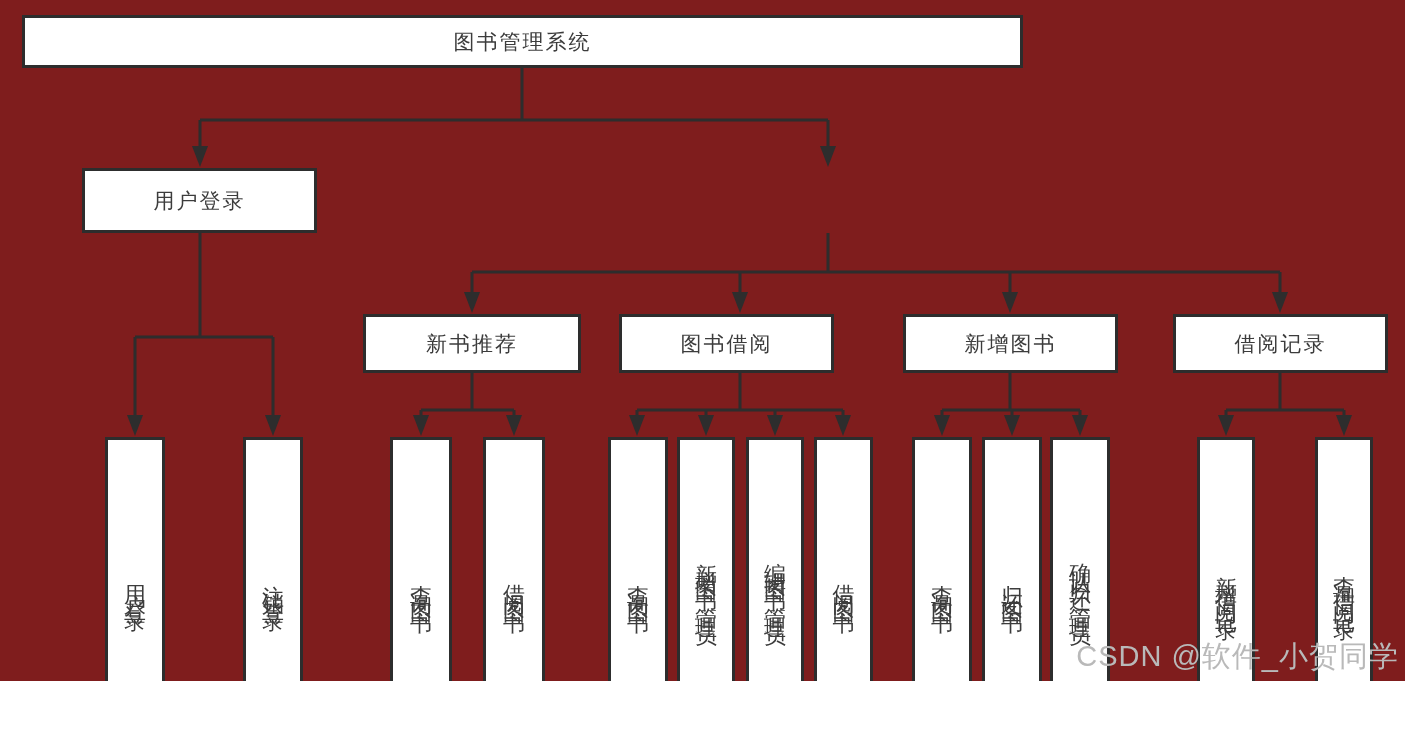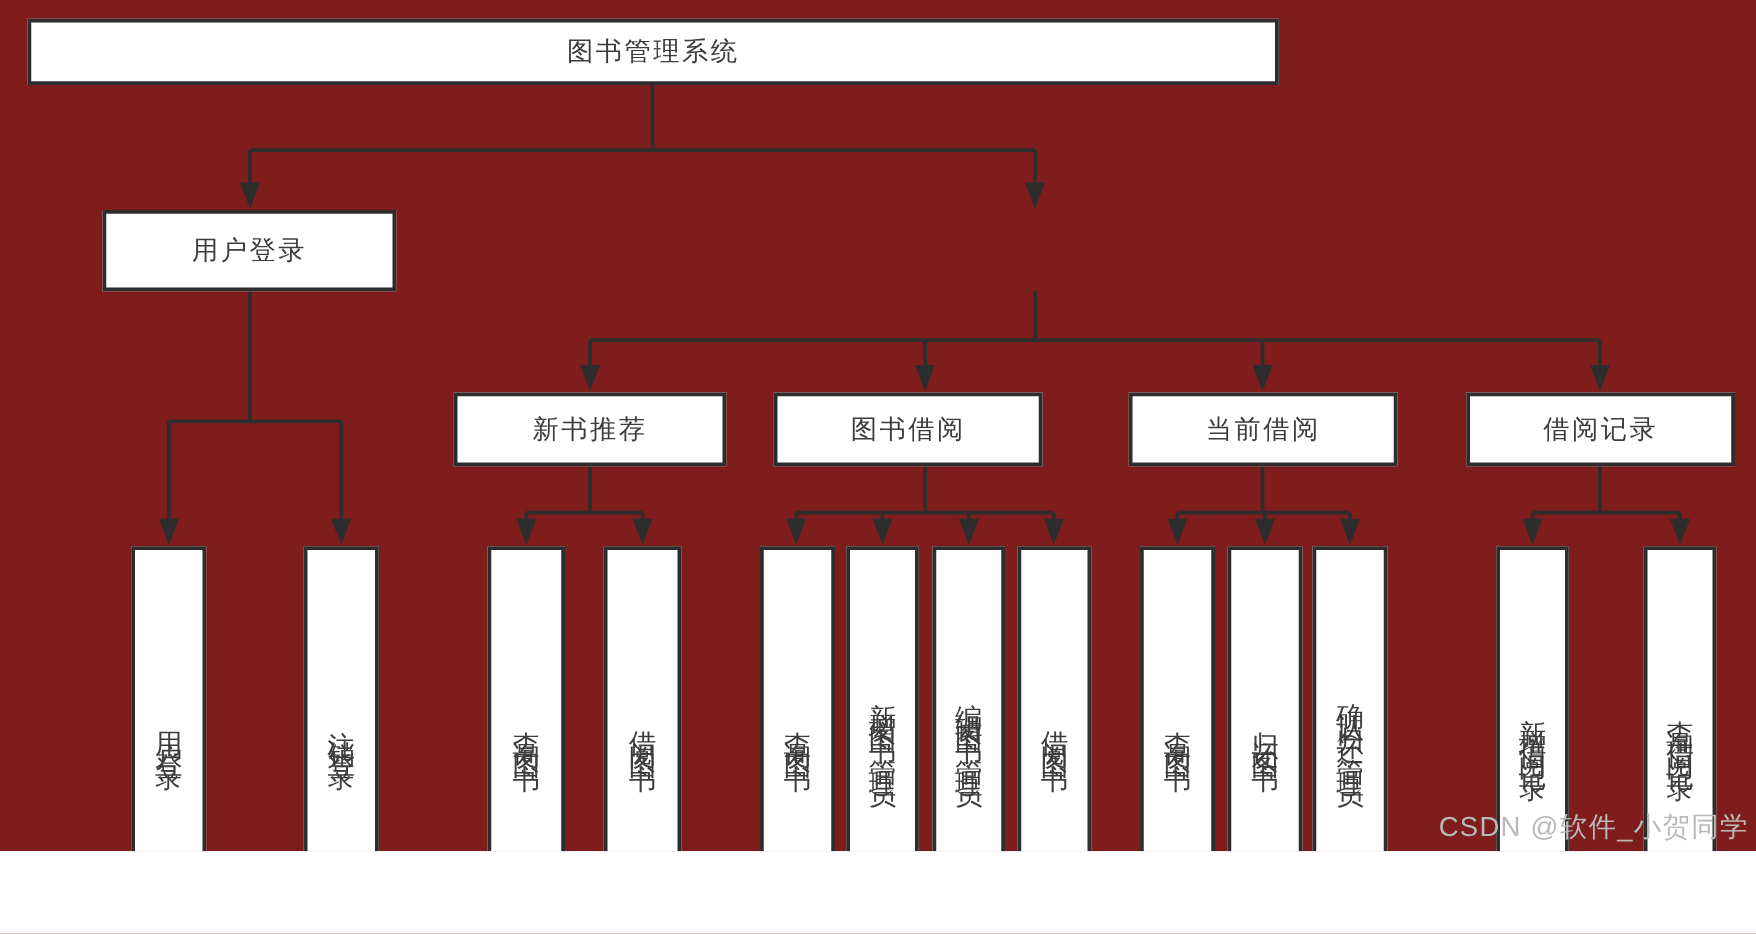--- a/index.html
+++ b/index.html
@@ -14,21 +14,21 @@
     display:flex;align-items:center;justify-content:center;
   }
   .hnode{font-size:21px;letter-spacing:2px;line-height:1;}
   .vnode{
     writing-mode:vertical-rl;text-orientation:mixed;
     font-size:22px;letter-spacing:9px;line-height:1;
     display:flex;align-items:center;justify-content:center;
   }
   .watermark{
     position:absolute;right:6px;bottom:4px;z-index:5;
-    color:#b9b9b9;font-size:22px;letter-spacing:1px;
+    color:#b9b9b9;font-size:29px;letter-spacing:1px;
     font-family:"Liberation Sans",sans-serif;
   }
 </style>
 </head>
 <body>
 
 <div class="canvas">
 
   <svg class="connectors" width="1405" height="747" viewBox="0 0 1405 747">
     <g stroke="#2d2d2d" stroke-width="3" fill="none">
@@ -69,21 +69,21 @@
       <polygon points="1336,415 1352,415 1344,436"></polygon>
     </g>
   </svg>
 
   <div class="node hnode" style="left:22px;top:15px;width:1001px;height:53px;">图书管理系统</div>
 
   <div class="node hnode" style="left:82px;top:168px;width:235px;height:65px;">用户登录</div>
 
   <div class="node hnode" style="left:363px;top:314px;width:218px;height:59px;">新书推荐</div>
   <div class="node hnode" style="left:619px;top:314px;width:215px;height:59px;">图书借阅</div>
-  <div class="node hnode" style="left:903px;top:314px;width:215px;height:59px;">当前借阅</div>
+  <div class="node hnode" style="left:903px;top:314px;width:215px;height:59px;">新增图书</div>
   <div class="node hnode" style="left:1173px;top:314px;width:215px;height:59px;">借阅记录</div>
 
   <div class="node vnode" style="left:105px;top:437px;width:60px;height:296px;">用户登录</div>
   <div class="node vnode" style="left:243px;top:437px;width:60px;height:296px;">注销登录</div>
 
   <div class="node vnode" style="left:390px;top:437px;width:62px;height:296px;">查询图书</div>
   <div class="node vnode" style="left:483px;top:437px;width:62px;height:296px;">借阅图书</div>
 
   <div class="node vnode" style="left:608px;top:437px;width:60px;height:296px;">查询图书</div>
   <div class="node vnode" style="left:677px;top:437px;width:58px;height:296px;">新增图书（管理员）</div>

